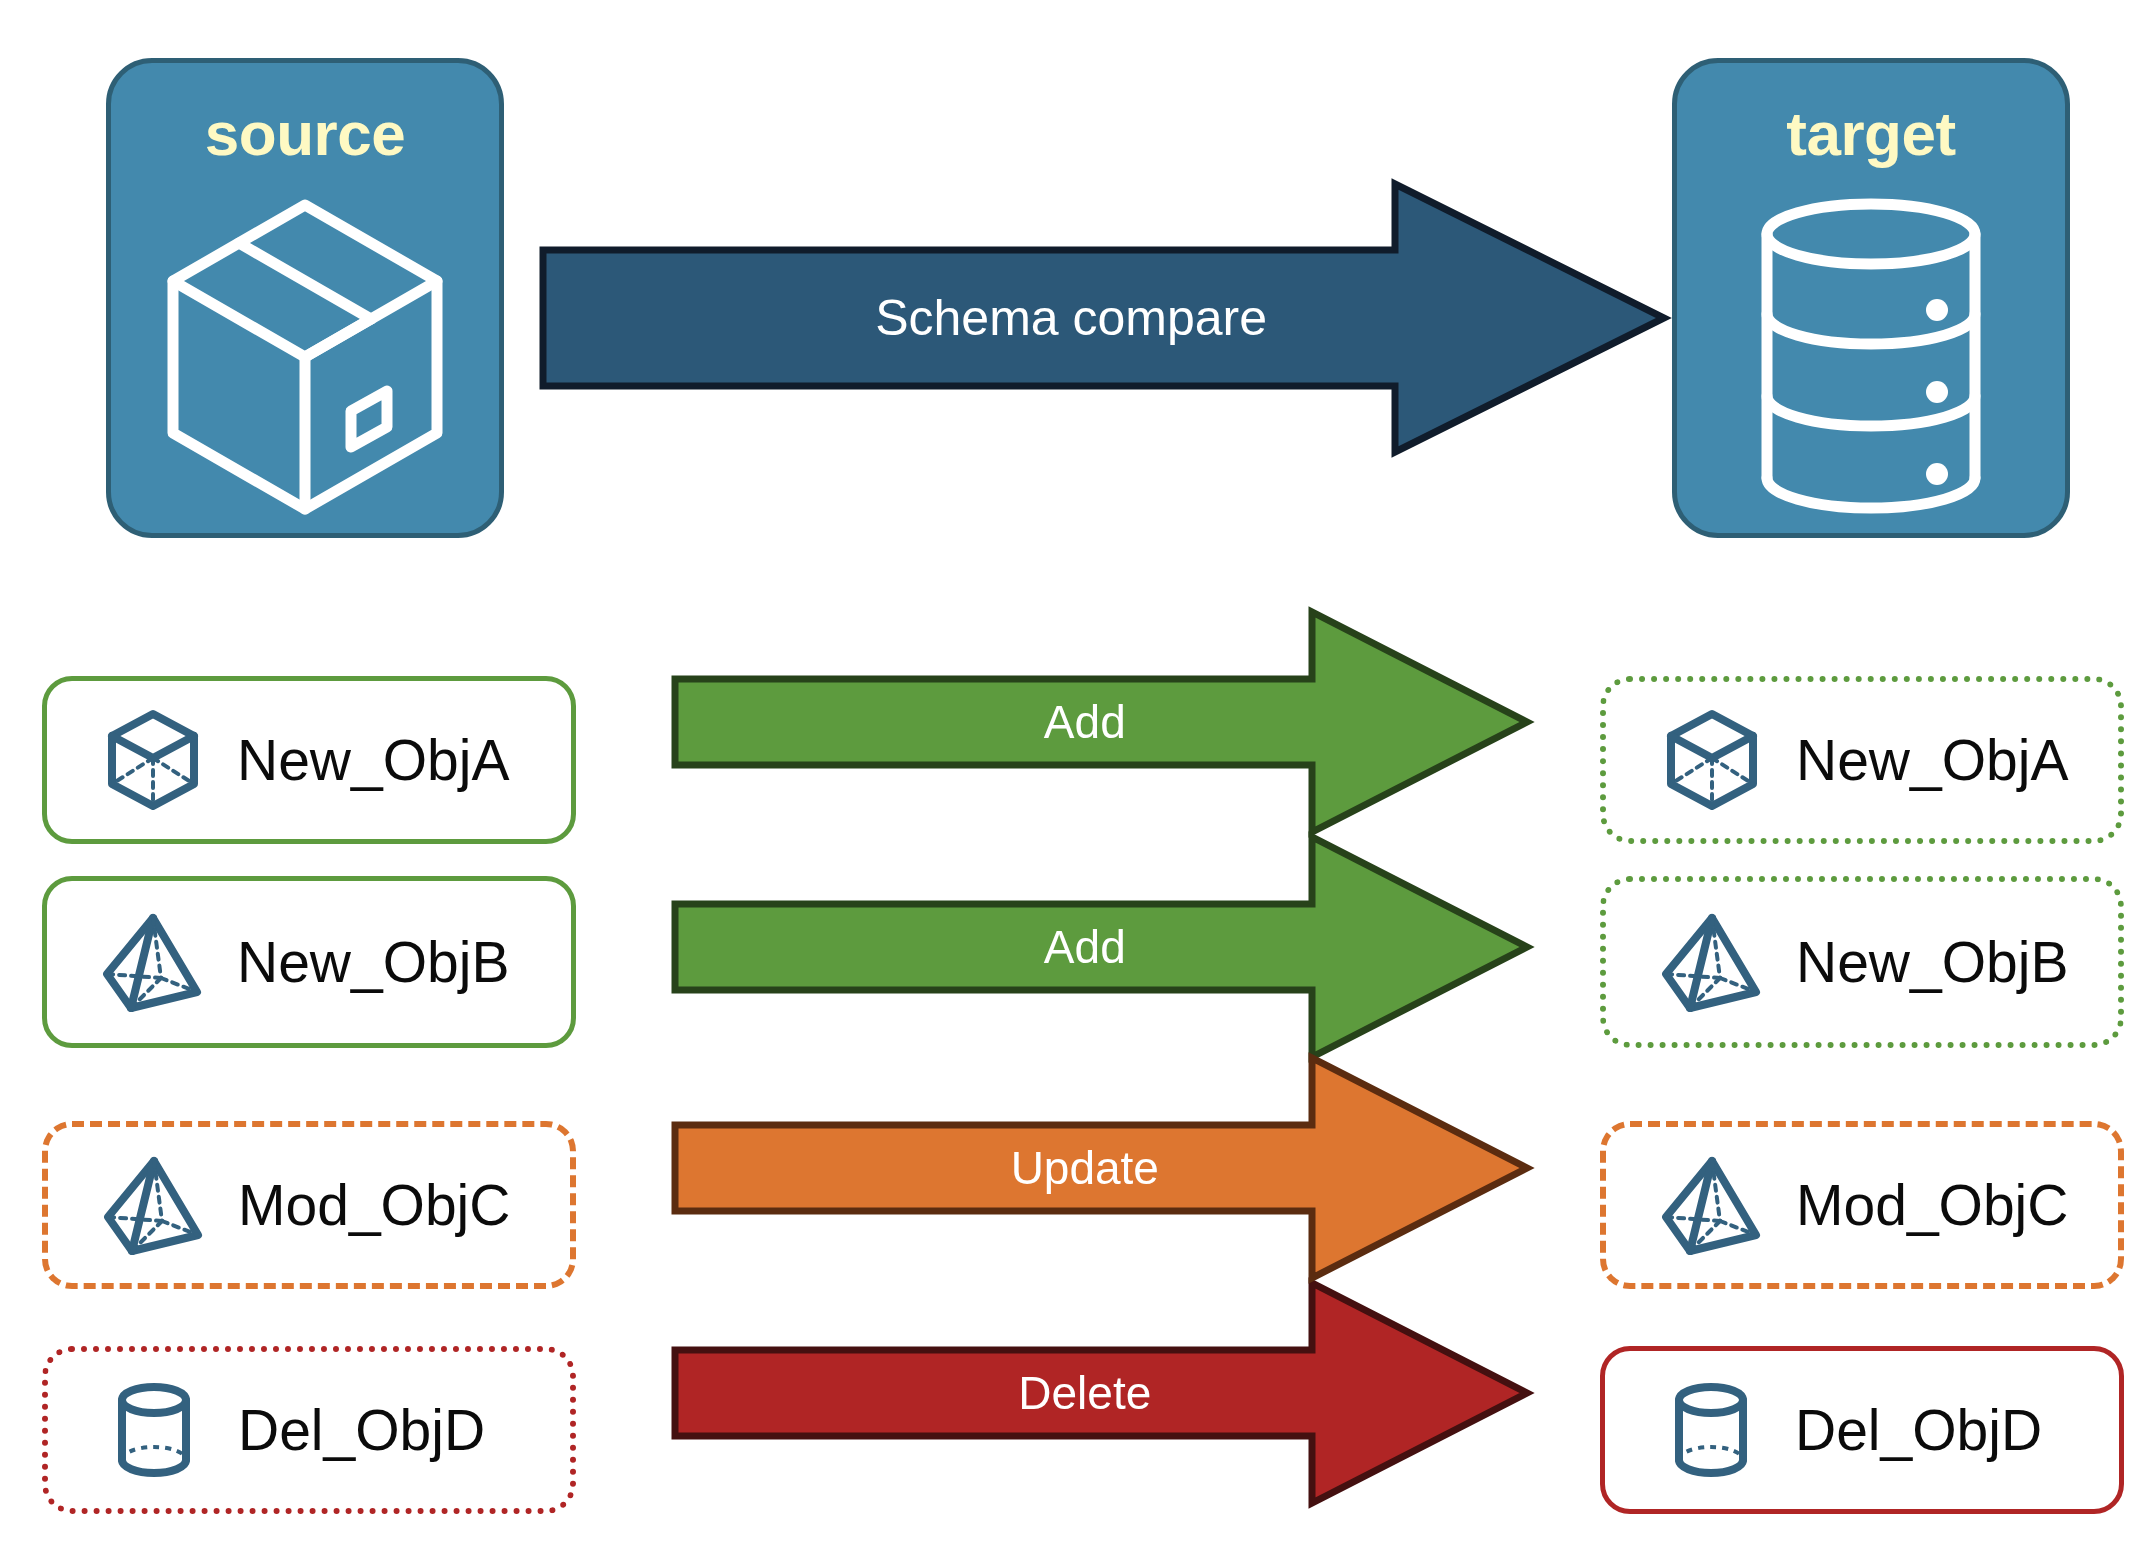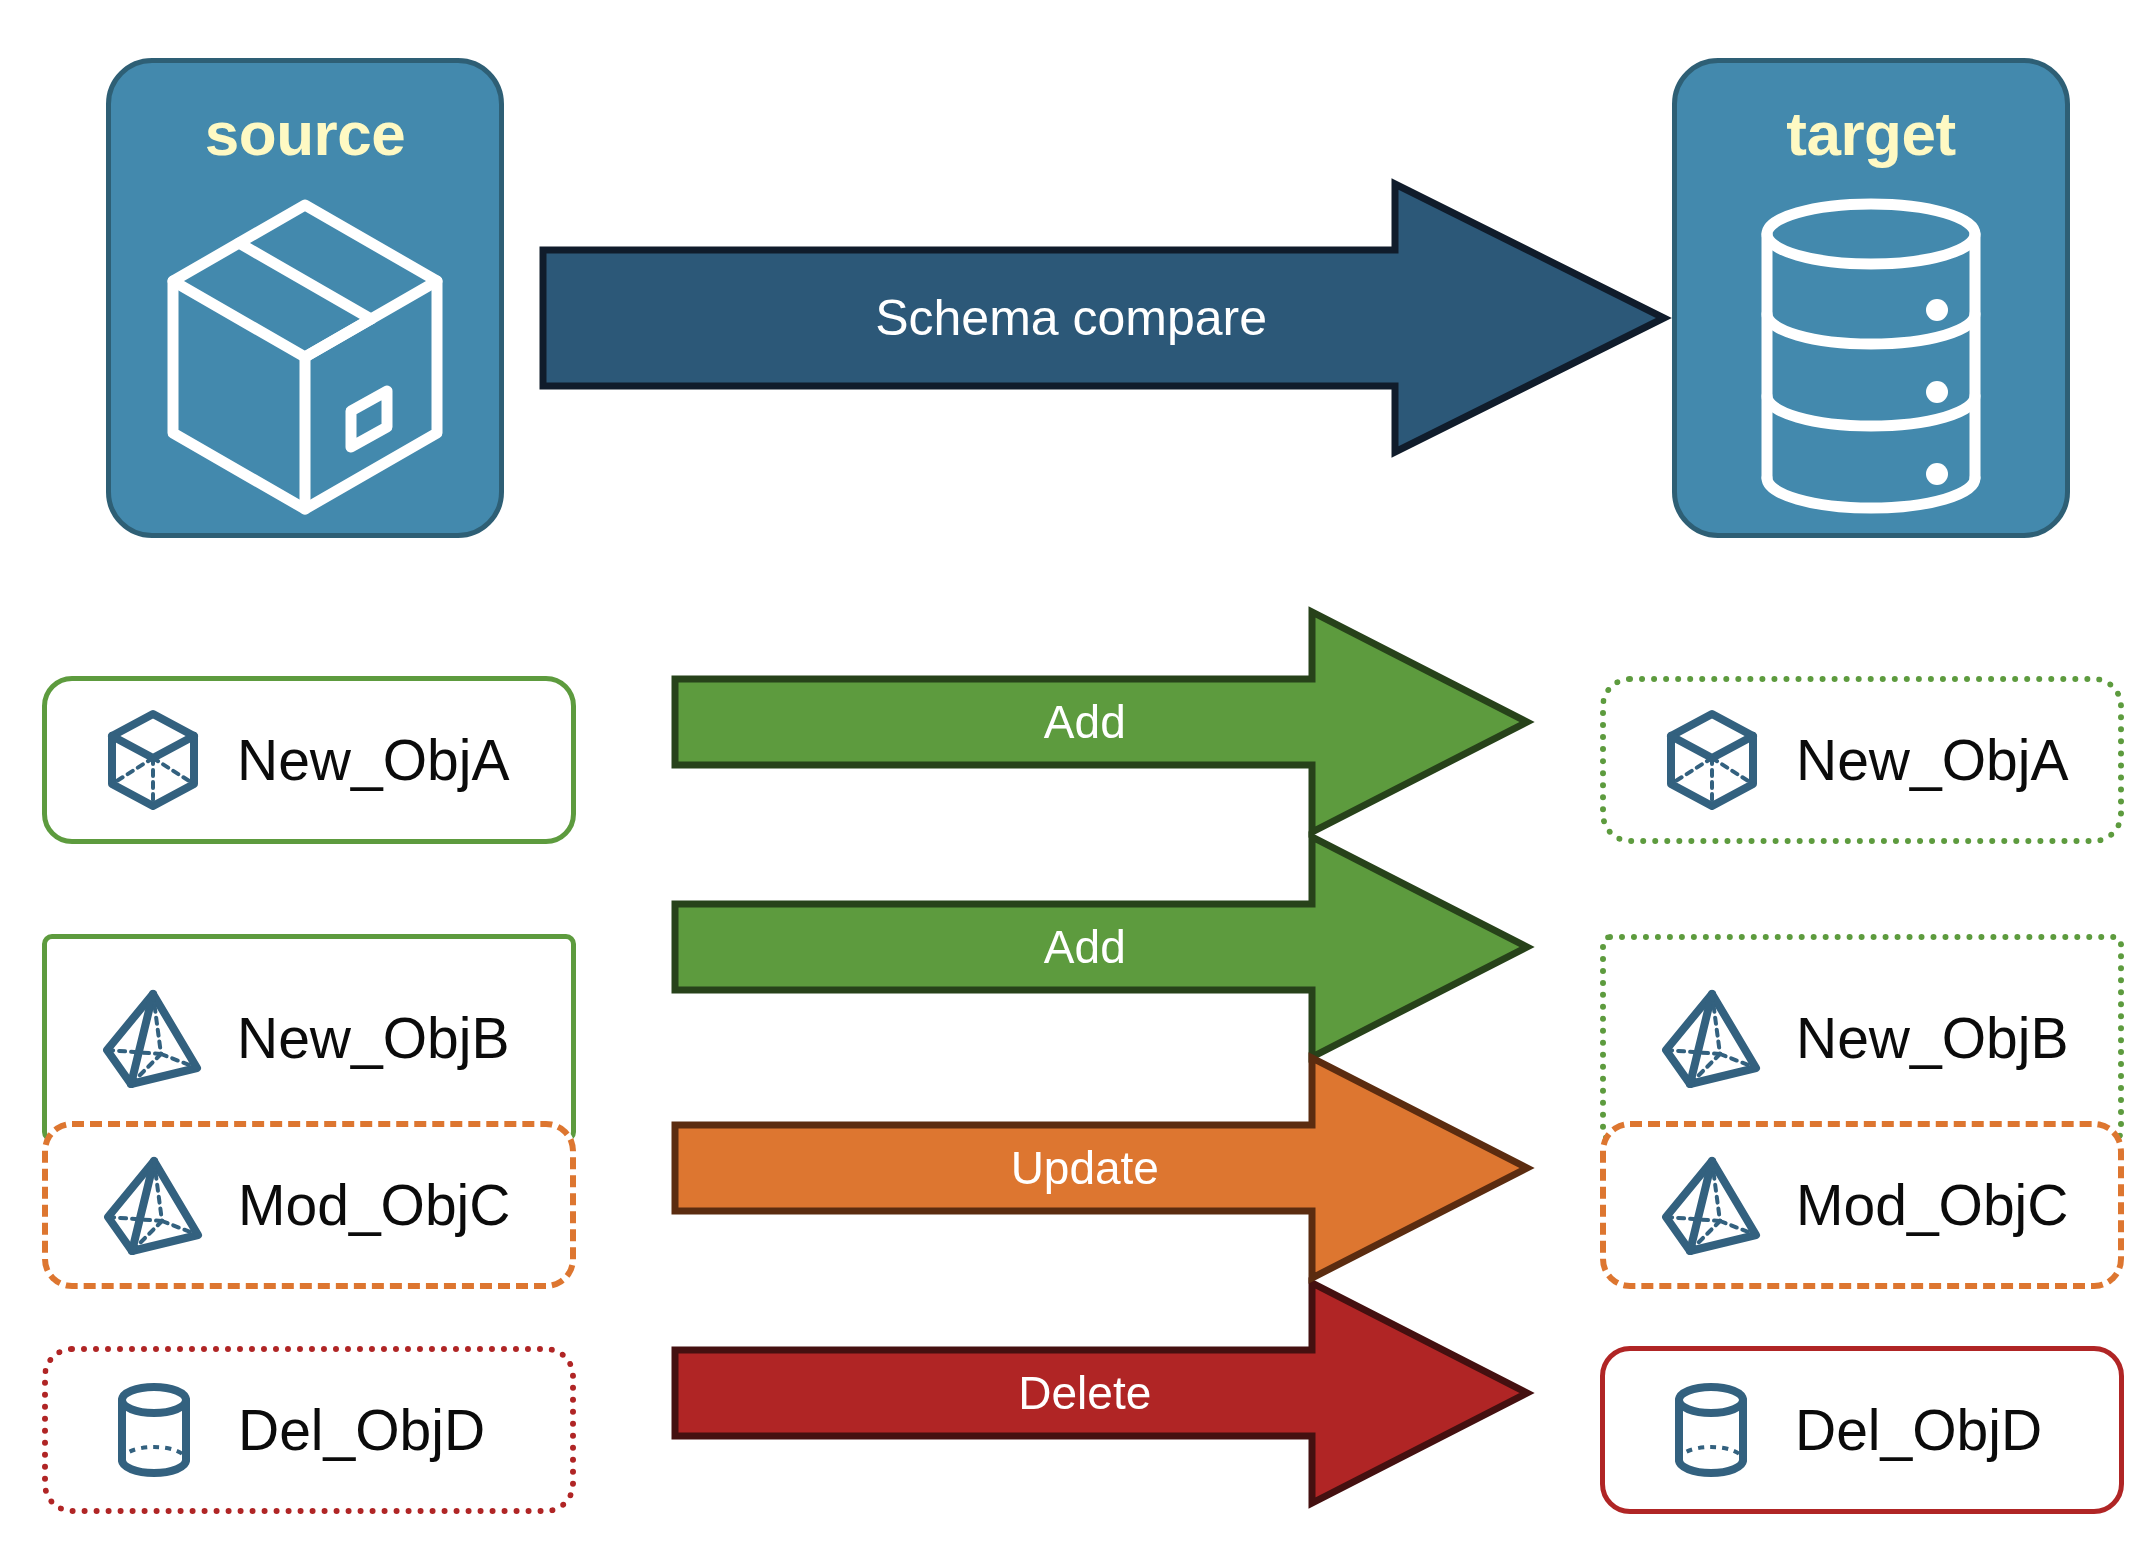--- a/index.html
+++ b/index.html
@@ -77,21 +77,21 @@
     font-size: 57px;
     color: #0b0b0b;
     line-height: 1;
     white-space: nowrap;
   }
 
   .col-left  { left: 42px;   width: 534px; }
   .col-right { left: 1600px; width: 524px; }
 
   .row-1 { top: 630px;  height: 168px; }
-  .row-2 { top: 888px;  height: 208px; border-radius: 10px; }
+  .row-2 { top: 830px;  height: 172px; }
   .row-3 { top: 1075px; height: 168px; }
   .row-4 { top: 1300px; height: 168px; }
 
   .bd-solid-green  { border: 5px solid #5D9B3E; }
   .bd-dotted-green { border: 6px dotted #5D9B3E; }
   .bd-dashed-orange{ border: 6px dashed #DD7630; }
   .bd-dotted-red   { border: 6px dotted #B02525; }
   .bd-solid-red    { border: 5px solid #B02525; }
 
   svg { display: block; overflow: visible; }

